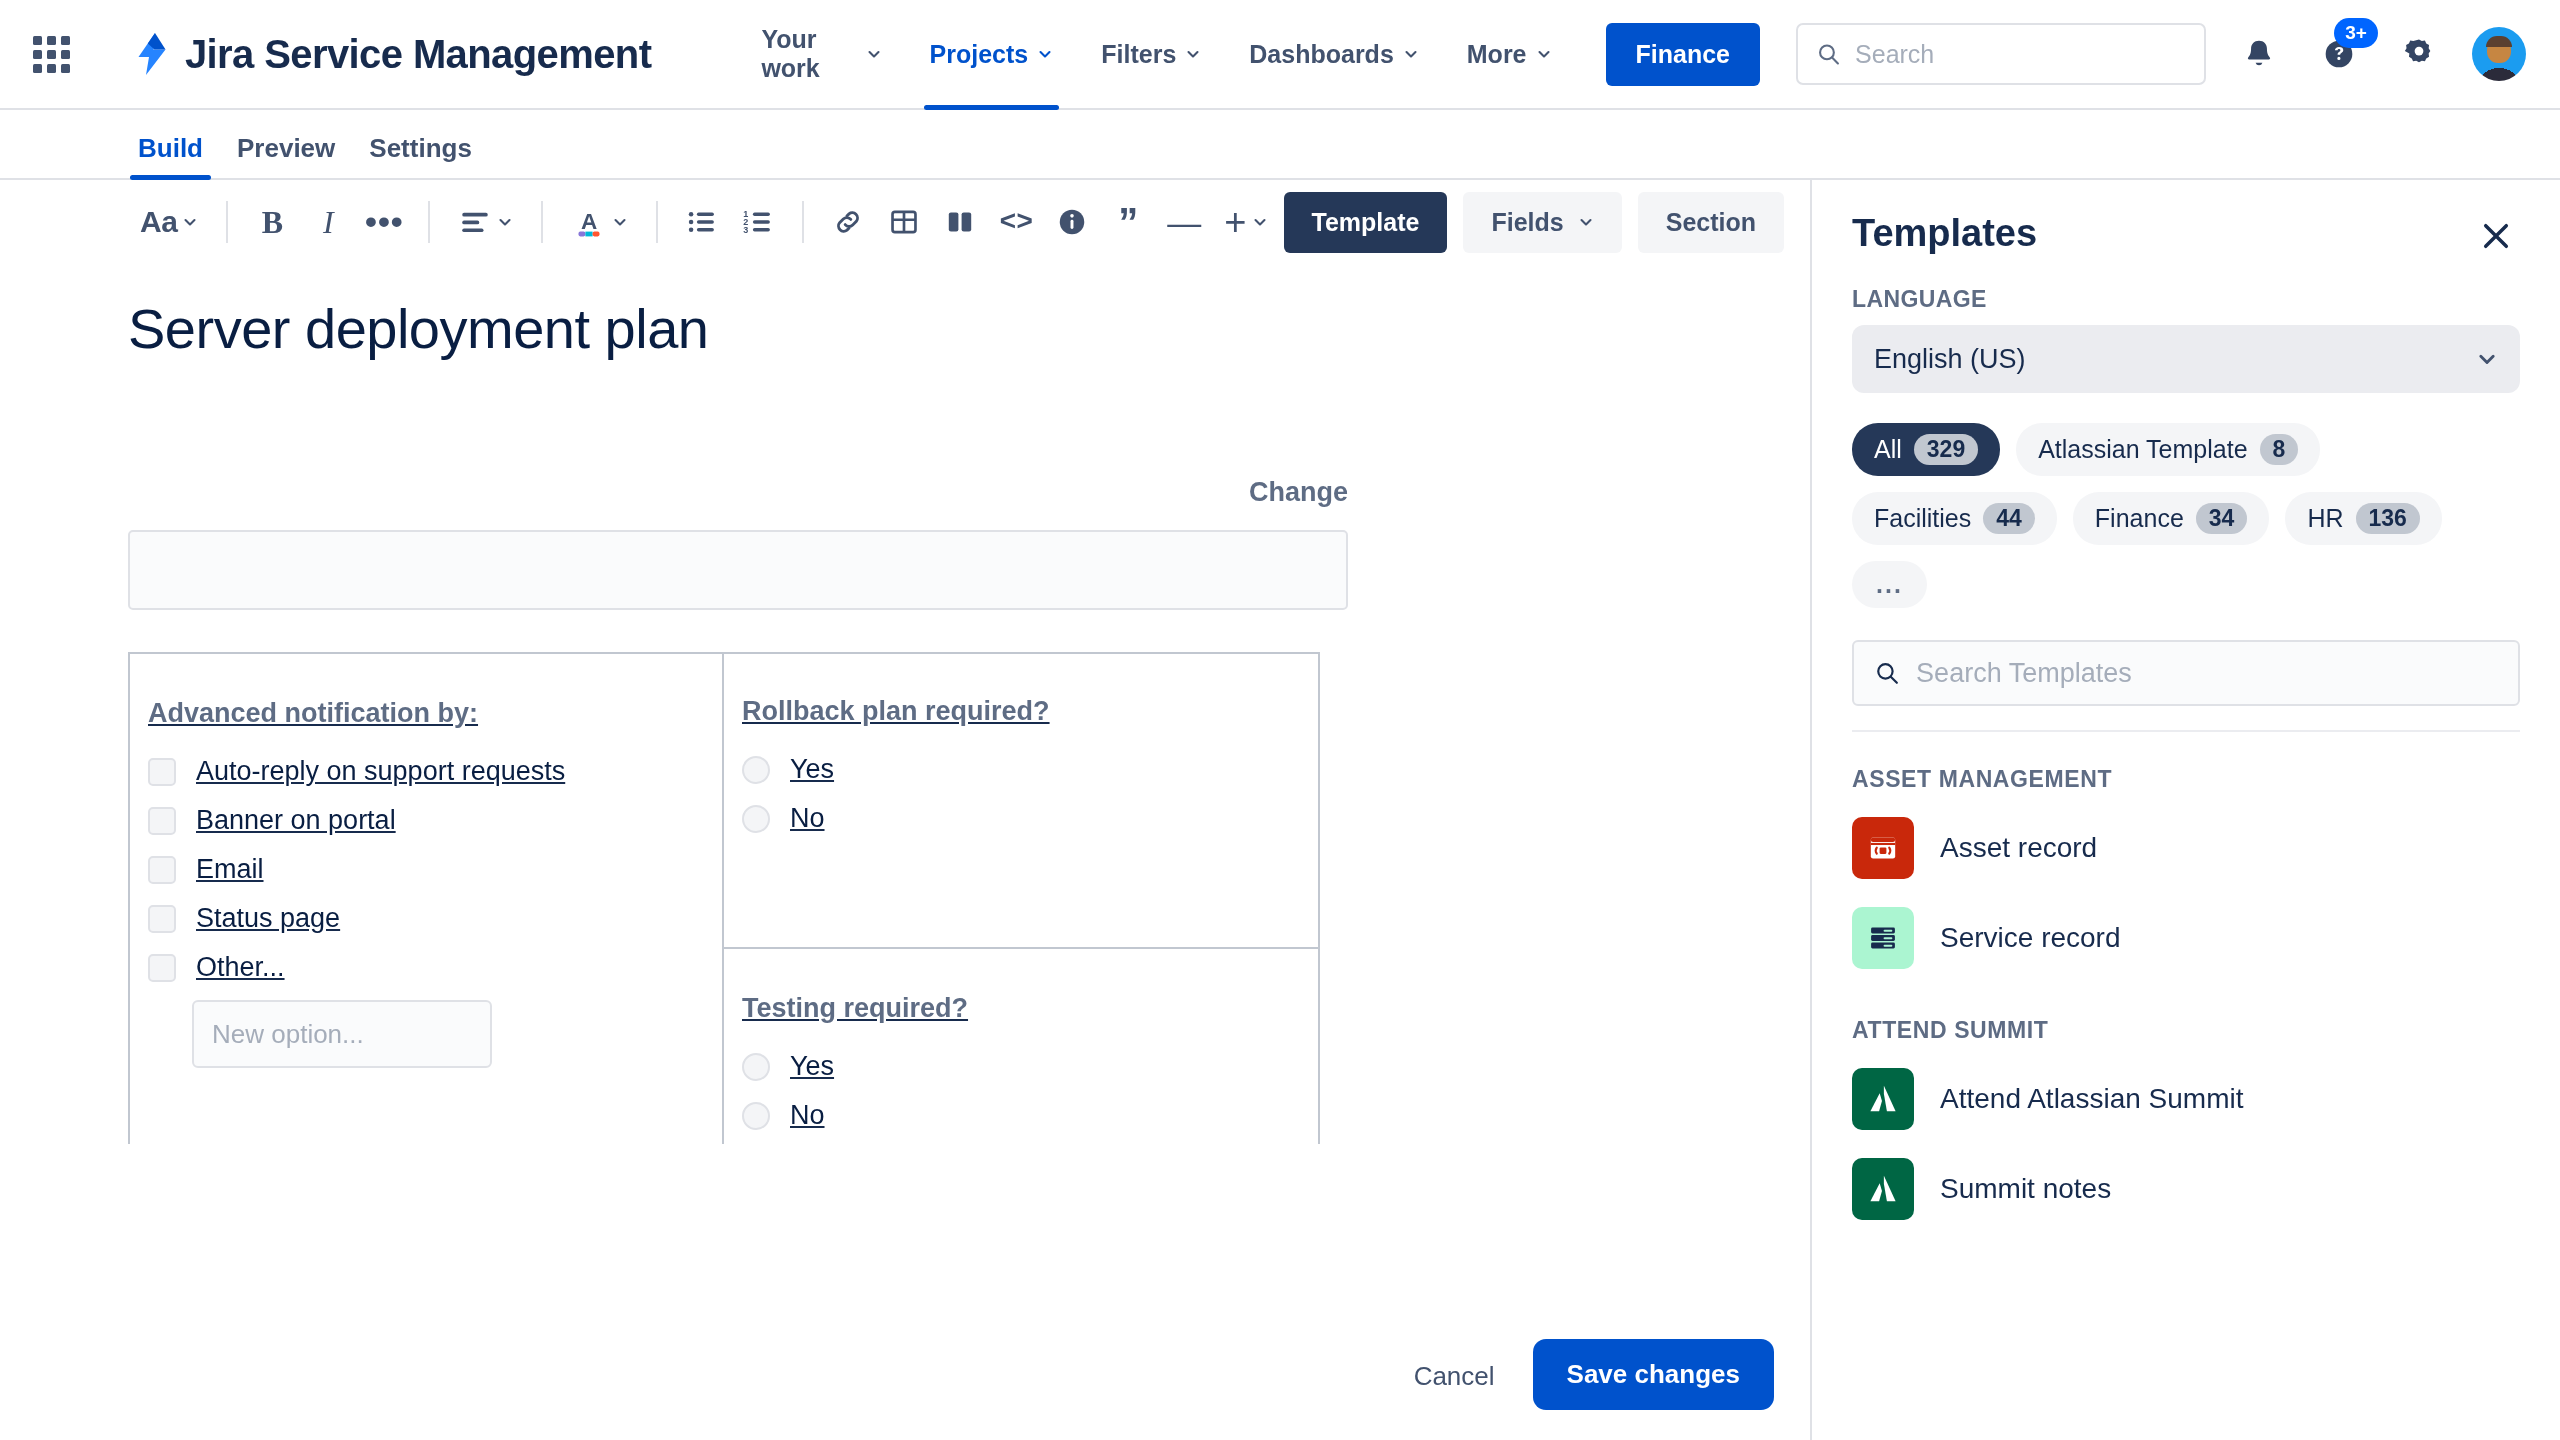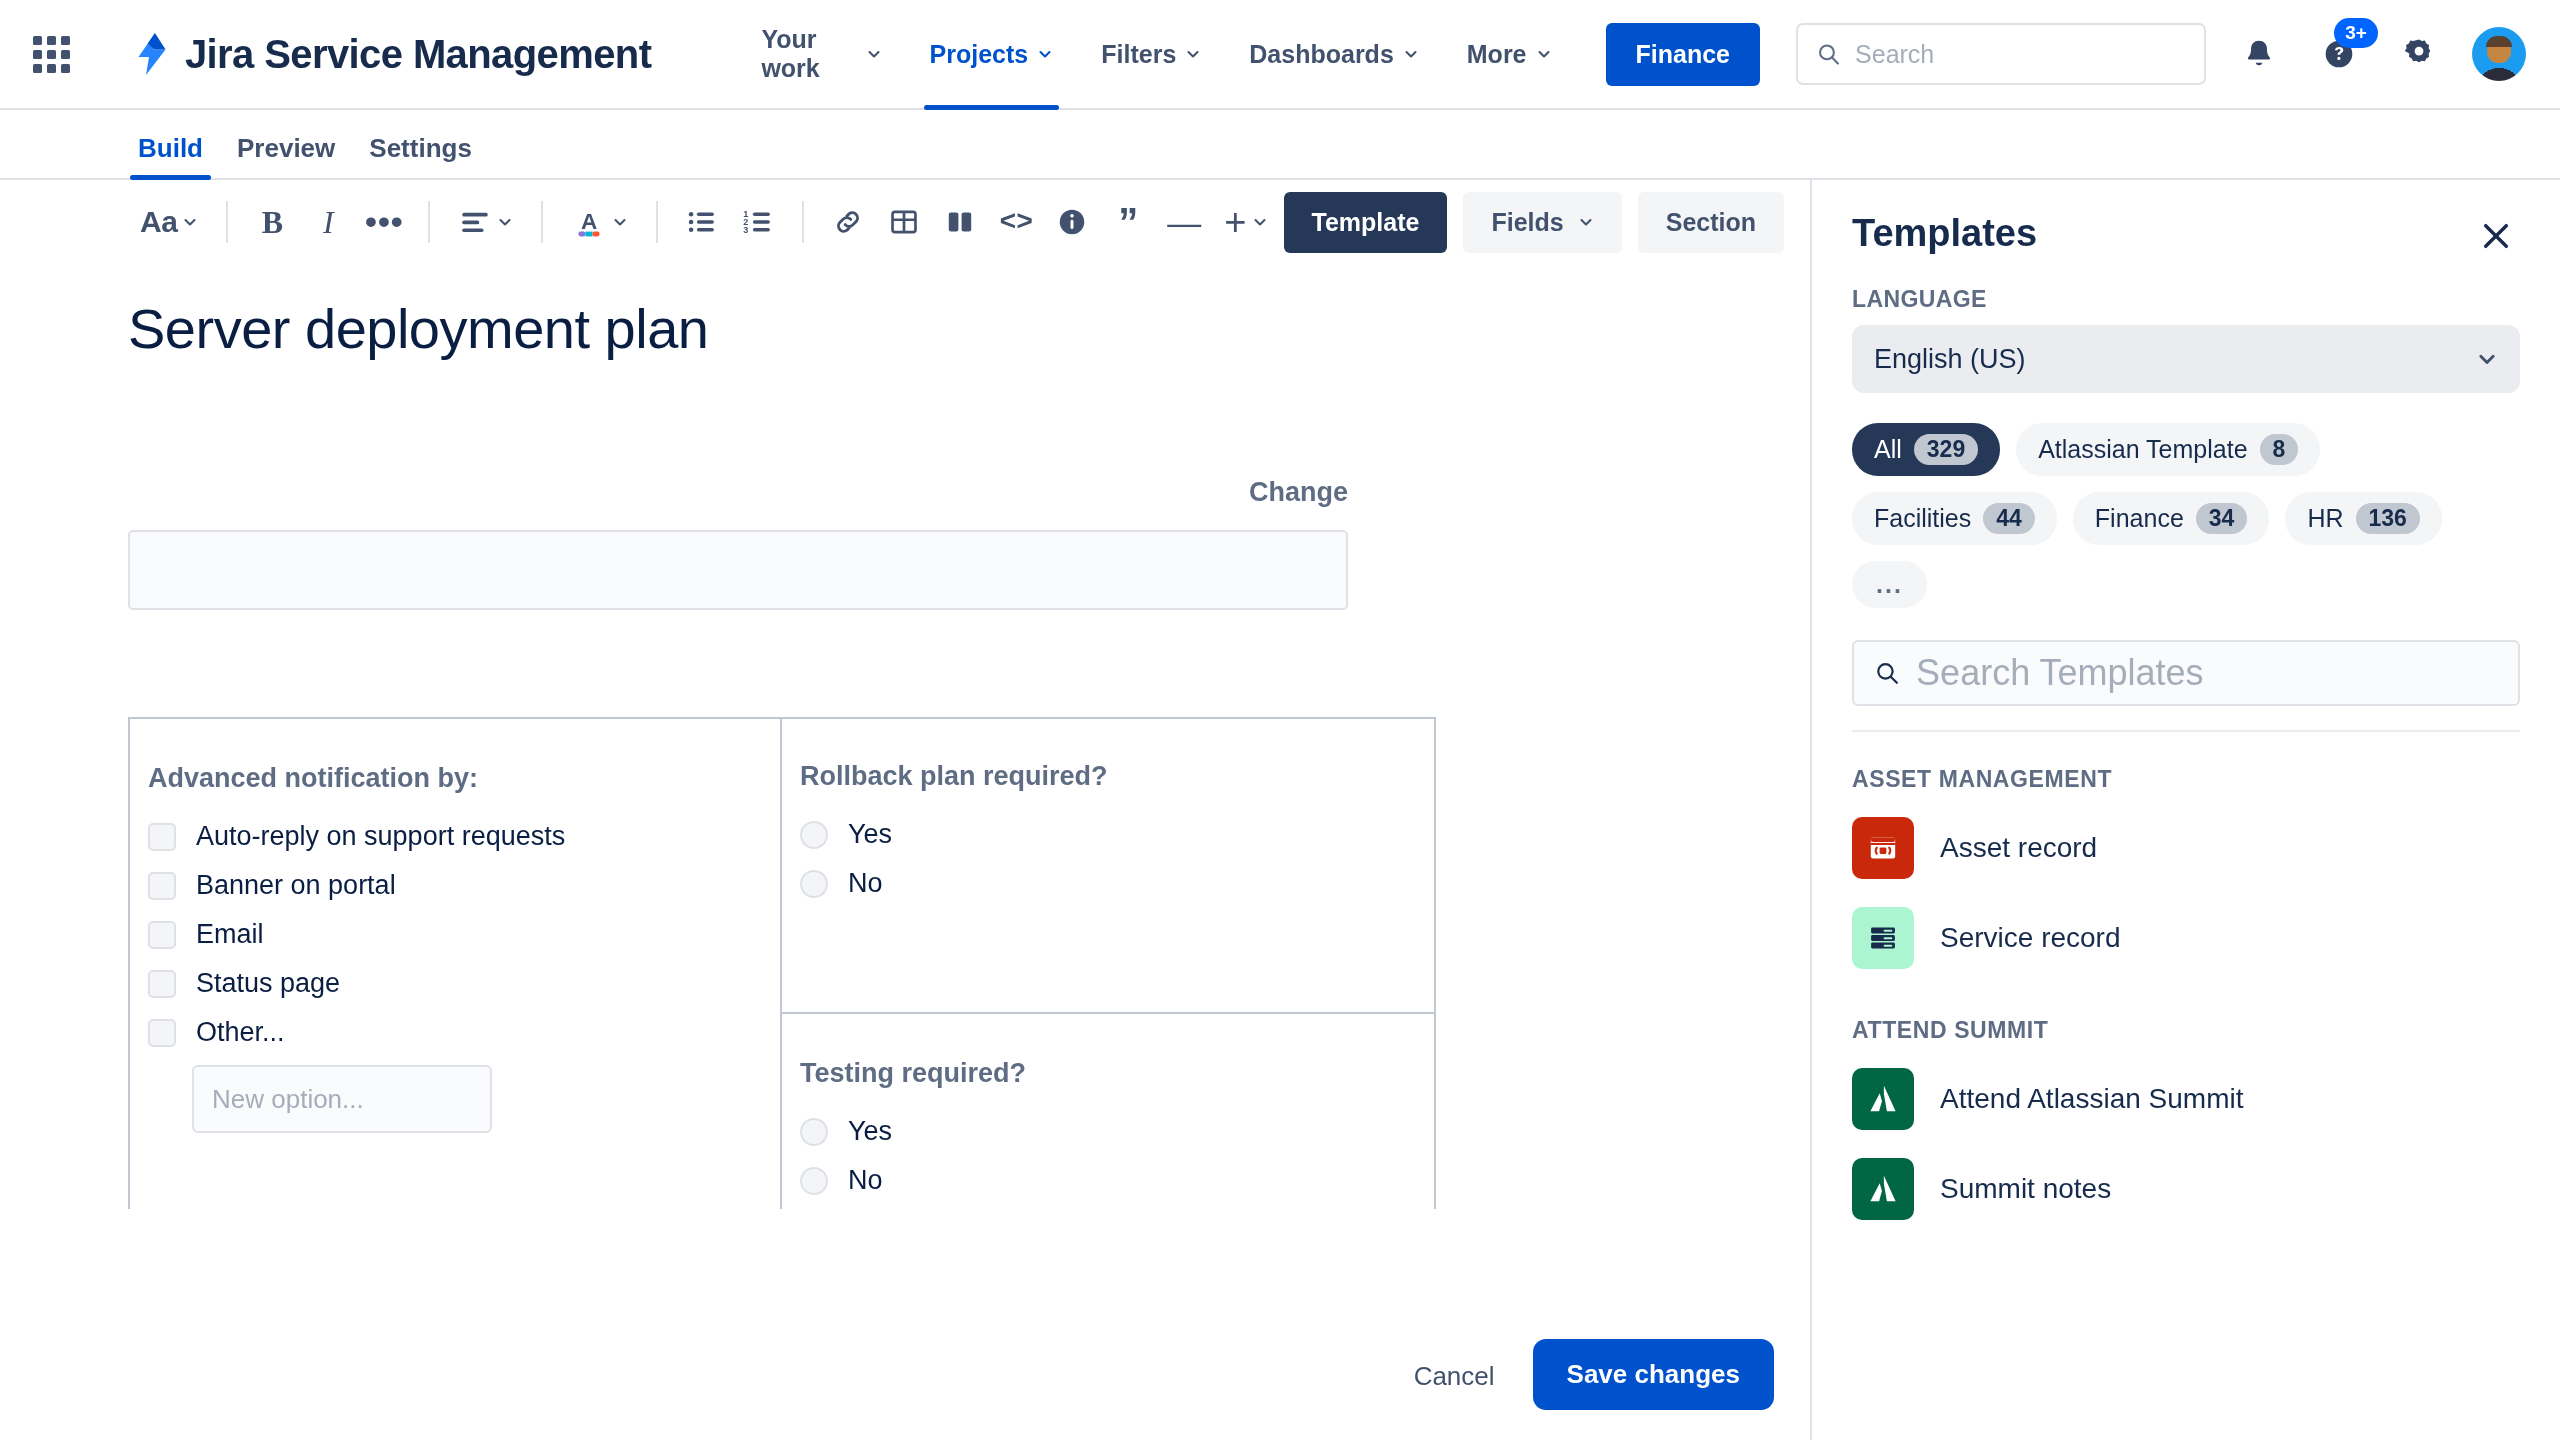--- a/index.html
+++ b/index.html
@@ -159,23 +159,24 @@
   }
   .field-box {
     margin-top: 22px; height: 80px;
     background: #FAFBFC; border: 2px solid #DFE1E6; border-radius: 5px;
     width: 1220px;
   }
   .field-box input { width: 100%; height: 100%; border: none; background: transparent;
     outline: none; padding: 0 20px; font-size: 25px; font-family: inherit; color: #172B4D; }
 
   .grid-table {
-    margin-top: 107px; width: 1308px;
+    margin-top: 42px; width: 1192px;
     border: 2px solid #C1C7D0; border-bottom: none;
     display: flex;
+    text-decoration: underline;
   }
   .gcol { flex: 1 1 50%; }
   .gcol.left { border-right: 2px solid #C1C7D0; padding: 44px 0 0 18px; }
   .gcell { padding: 42px 0 0 18px; }
   .gcell + .gcell { border-top: 2px solid #C1C7D0; margin-top: 28px; padding-top: 44px; }
   .group-label { font-size: 27px; font-weight: 700; color: #5E6C84; margin-bottom: 22px; }
 
   .opt-row { display: flex; align-items: center; gap: 20px; margin: 0 0 8px; padding: 5px 0; cursor: pointer; }
   .cbox {
     width: 28px; height: 28px; flex: 0 0 auto;
@@ -239,21 +240,21 @@
     font-size: 23px; font-weight: 600; min-width: 34px; text-align: center;
   }
   .chip.dots { padding: 16px 24px; color: #5E6C84; font-weight: 700; letter-spacing: 2px; line-height: .6; }
 
   .tpl-search {
     margin-top: 32px; height: 66px;
     background: #FAFBFC; border: 2px solid #DFE1E6; border-radius: 6px;
     display: flex; align-items: center; gap: 16px; padding: 0 20px; cursor: text;
   }
   .tpl-search input { border: none; outline: none; background: transparent;
-    font-size: 36px; width: 100%; font-family: inherit; color: #3b82f6; }
+    font-size: 27px; width: 100%; font-family: inherit; color: #3b82f6; }
   .tpl-search input::placeholder { color: #A5ADBA; }
 
   .tpl-divider { height: 2px; background: #EBECF0; margin: 24px 0 0; }
 
   .tpl-group-label {
     font-size: 23px; font-weight: 700; color: #5E6C84;
     letter-spacing: 0.6px; margin: 34px 0 10px;
   }
   .tpl-item { display: flex; align-items: center; gap: 26px; padding: 14px 0; cursor: pointer; }
   .tpl-icon { width: 62px; height: 62px; border-radius: 10px; flex: 0 0 auto;

